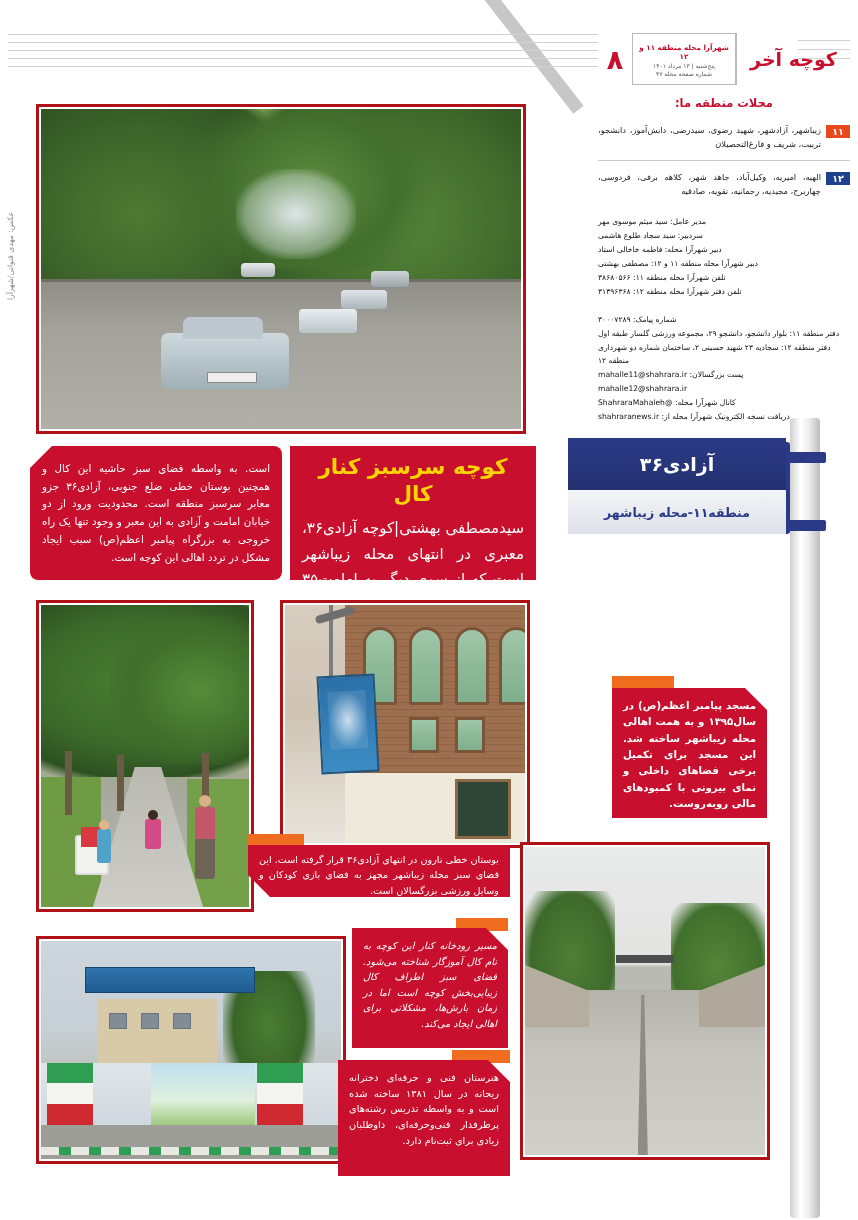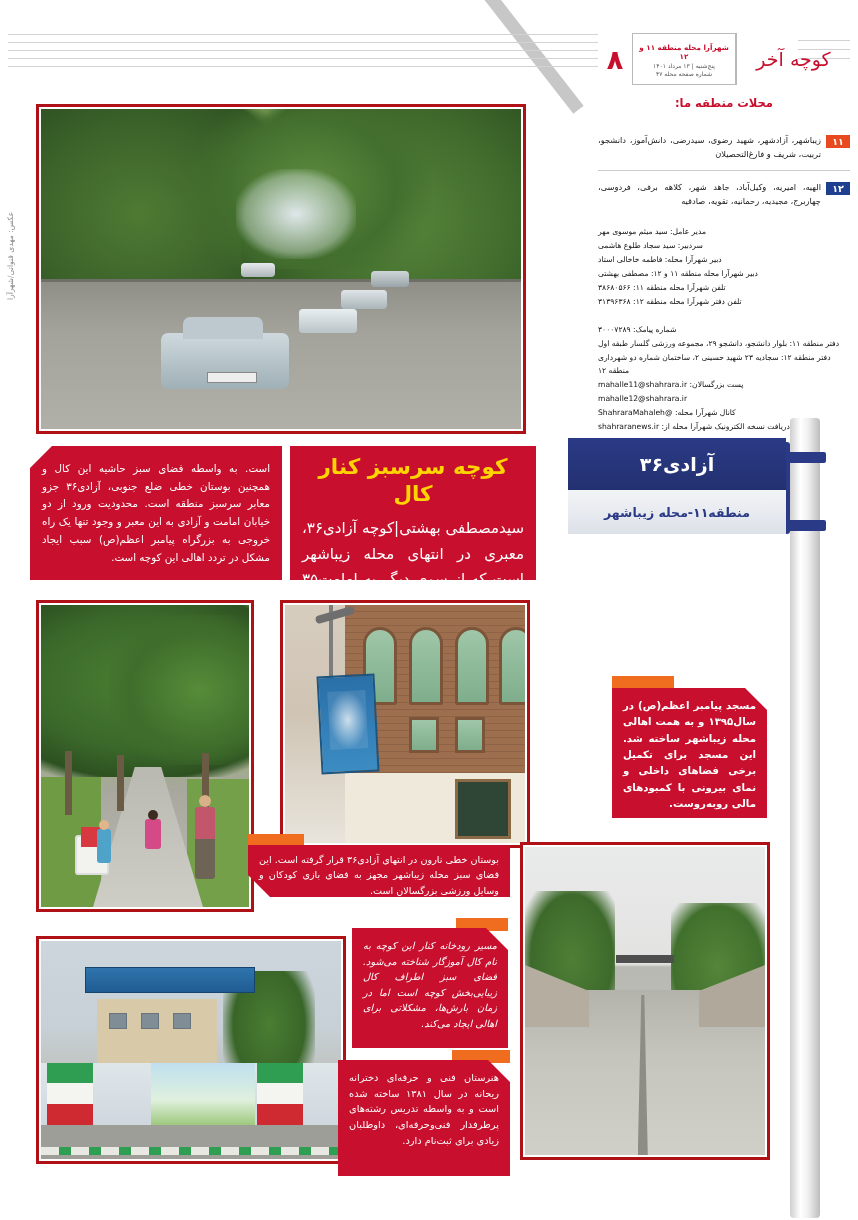--- a/index.html
+++ b/index.html
@@ -40,29 +40,29 @@
   }
   .mh-info {
     width: 104px; border: 1px solid #b9b9b9; padding: 3px 4px 2px;
     display: flex; flex-direction: column; justify-content: center; gap: 1px;
   }
   .mh-info .l1 { color: #c8102e; font-size: 7.2px; font-weight: bold; text-align: center; letter-spacing: .2px; }
   .mh-info .l2 { color: #555; font-size: 6px; text-align: center; letter-spacing: .4px; }
   .mh-info .l3 { color: #555; font-size: 6px; text-align: center; letter-spacing: .4px; }
   .section-title {
     flex: 1; display: flex; align-items: center; justify-content: center;
-    color: #c8102e; font-size: 19px; font-weight: normal;
+    color: #c8102e; font-size: 19px; font-weight: bold;
     border-left: 1px solid #b9b9b9;
   }
 
   
   .rail { position: absolute; top: 96px; left: 598px; width: 252px; }
   .rail-heading {
     color: #c8102e; font-size: 11.5px; font-weight: bold;
-    text-align: center; margin-bottom: 24px; letter-spacing: .2px;
+    text-align: center; margin-bottom: 14px; letter-spacing: .2px;
   }
   .district-row { display: flex; align-items: flex-start; margin-bottom: 9px; }
   .district-badge {
     flex: 0 0 auto; width: 24px; height: 13px; margin-left: 5px; margin-top: 1px;
     color: #fff; font-size: 9.5px; font-weight: bold;
     display: flex; align-items: center; justify-content: center;
   }
   .badge-11 { background: #e8491f; }
   .badge-12 { background: #1f3f8f; }
   .district-text {
@@ -197,21 +197,21 @@
 
   
   #headline-block { left: 290px; top: 446px; width: 246px; height: 134px; padding: 8px 12px 10px; }
   .headline {
     color: #ffd400; font-size: 21.5px; font-weight: bold; text-align: center;
     line-height: 1.25; margin-bottom: 8px;
   }
   .lead {
     font-size: 15px; line-height: 1.72; text-align: justify; color: #fff;
   }
-  #lead-cont { left: 30px; top: 446px; width: 252px; height: 134px; padding: 14px 12px 10px; }
+  #lead-cont { left: 30px; top: 446px; width: 252px; height: 134px; padding: 14px 12px 10px; border-radius: 8px; }
   #lead-cont .lead { font-size: 10.3px; }
 
   
   .cap { font-size: 10px; line-height: 1.62; text-align: justify; color:#fff; }
   #cap-mosque { left: 612px; top: 688px; width: 155px; height: 130px; padding: 10px 11px; font-weight: bold; }
   #cap-mosque .cap { font-size: 10.2px; line-height: 1.6; }
   #cap-park { left: 248px; top: 845px; width: 262px; height: 52px; padding: 7px 11px 6px; }
   #cap-park .cap { font-size: 9.6px; line-height: 1.6; }
   #cap-river { left: 352px; top: 928px; width: 156px; height: 120px; padding: 10px 11px; }
   #cap-river .cap { font-size: 9.7px; line-height: 1.6; font-style: italic; }

